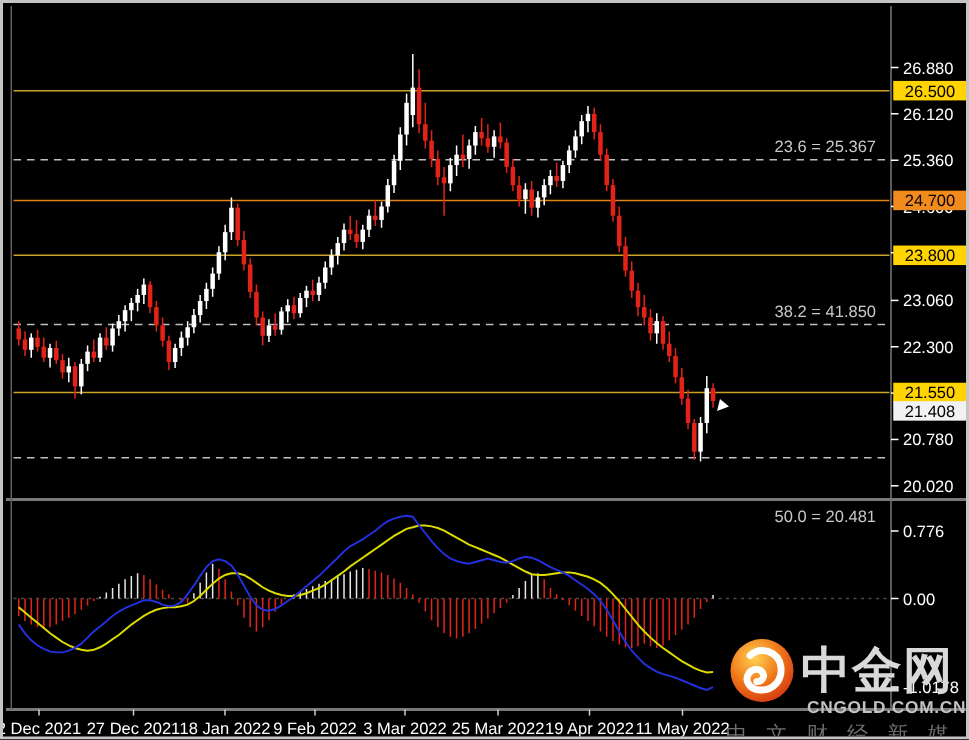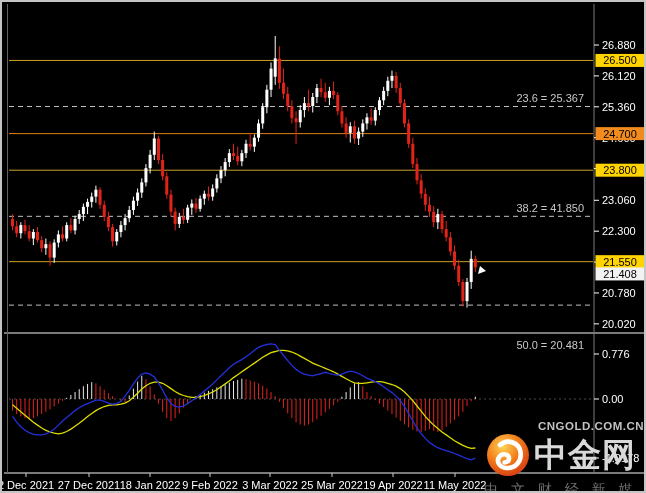--- a/index.html
+++ b/index.html
@@ -428,30 +428,30 @@
       <text x="453" y="487" fill="#FFFFFF" text-anchor="middle" font-size="11" font-family="&quot;Liberation Sans&quot;,sans-serif" font-weight="normal">11 May 2022</text>
     </svg>
 
 
 
   <div class="overlay fib-label" style="top:90px;">23.6 = 25.367</div>
   <div class="overlay fib-label" style="top:200px;">38.2 = 41.850</div>
   <div class="overlay fib-label" style="top:289px;margin-top:48px;">50.0 = 20.481</div>
 
   <div id="watermark">
-    <div id="brand-domain">CNGOLD.COM.CN</div>
     <div id="wm-row1">
       <svg width="44" height="44" viewBox="-22 -22 44 44">
         <defs>
           <radialGradient id="ballg" cx="38%" cy="30%" r="75%">
             <stop offset="0%" stop-color="#ffd254"></stop>
             <stop offset="55%" stop-color="#f07818"></stop>
             <stop offset="100%" stop-color="#d63a12"></stop>
           </radialGradient>
         </defs>
         <circle cx="0" cy="0" r="21" fill="url(#ballg)"></circle>
         <path d="M -8,-10 C 0,-17 11,-12 12.5,-3 C 14,7 7,13.5 -1.5,13 C -9,12.5 -12,6 -8.5,1.5 C -6,-1.5 -1,-1.5 0.5,1.5 C 2,4.5 0,7.5 -3.5,7.5" fill="none" stroke="#fff" stroke-width="4.6" stroke-linecap="round"></path>
       </svg>
       <div id="brand-name">中金网</div>
     </div>
+    <div id="brand-domain">CNGOLD.COM.CN</div>
     <div id="brand-slogan">中 文 财 经 新 媒 体</div>
   </div>
 </div>
 
 </body></html>

